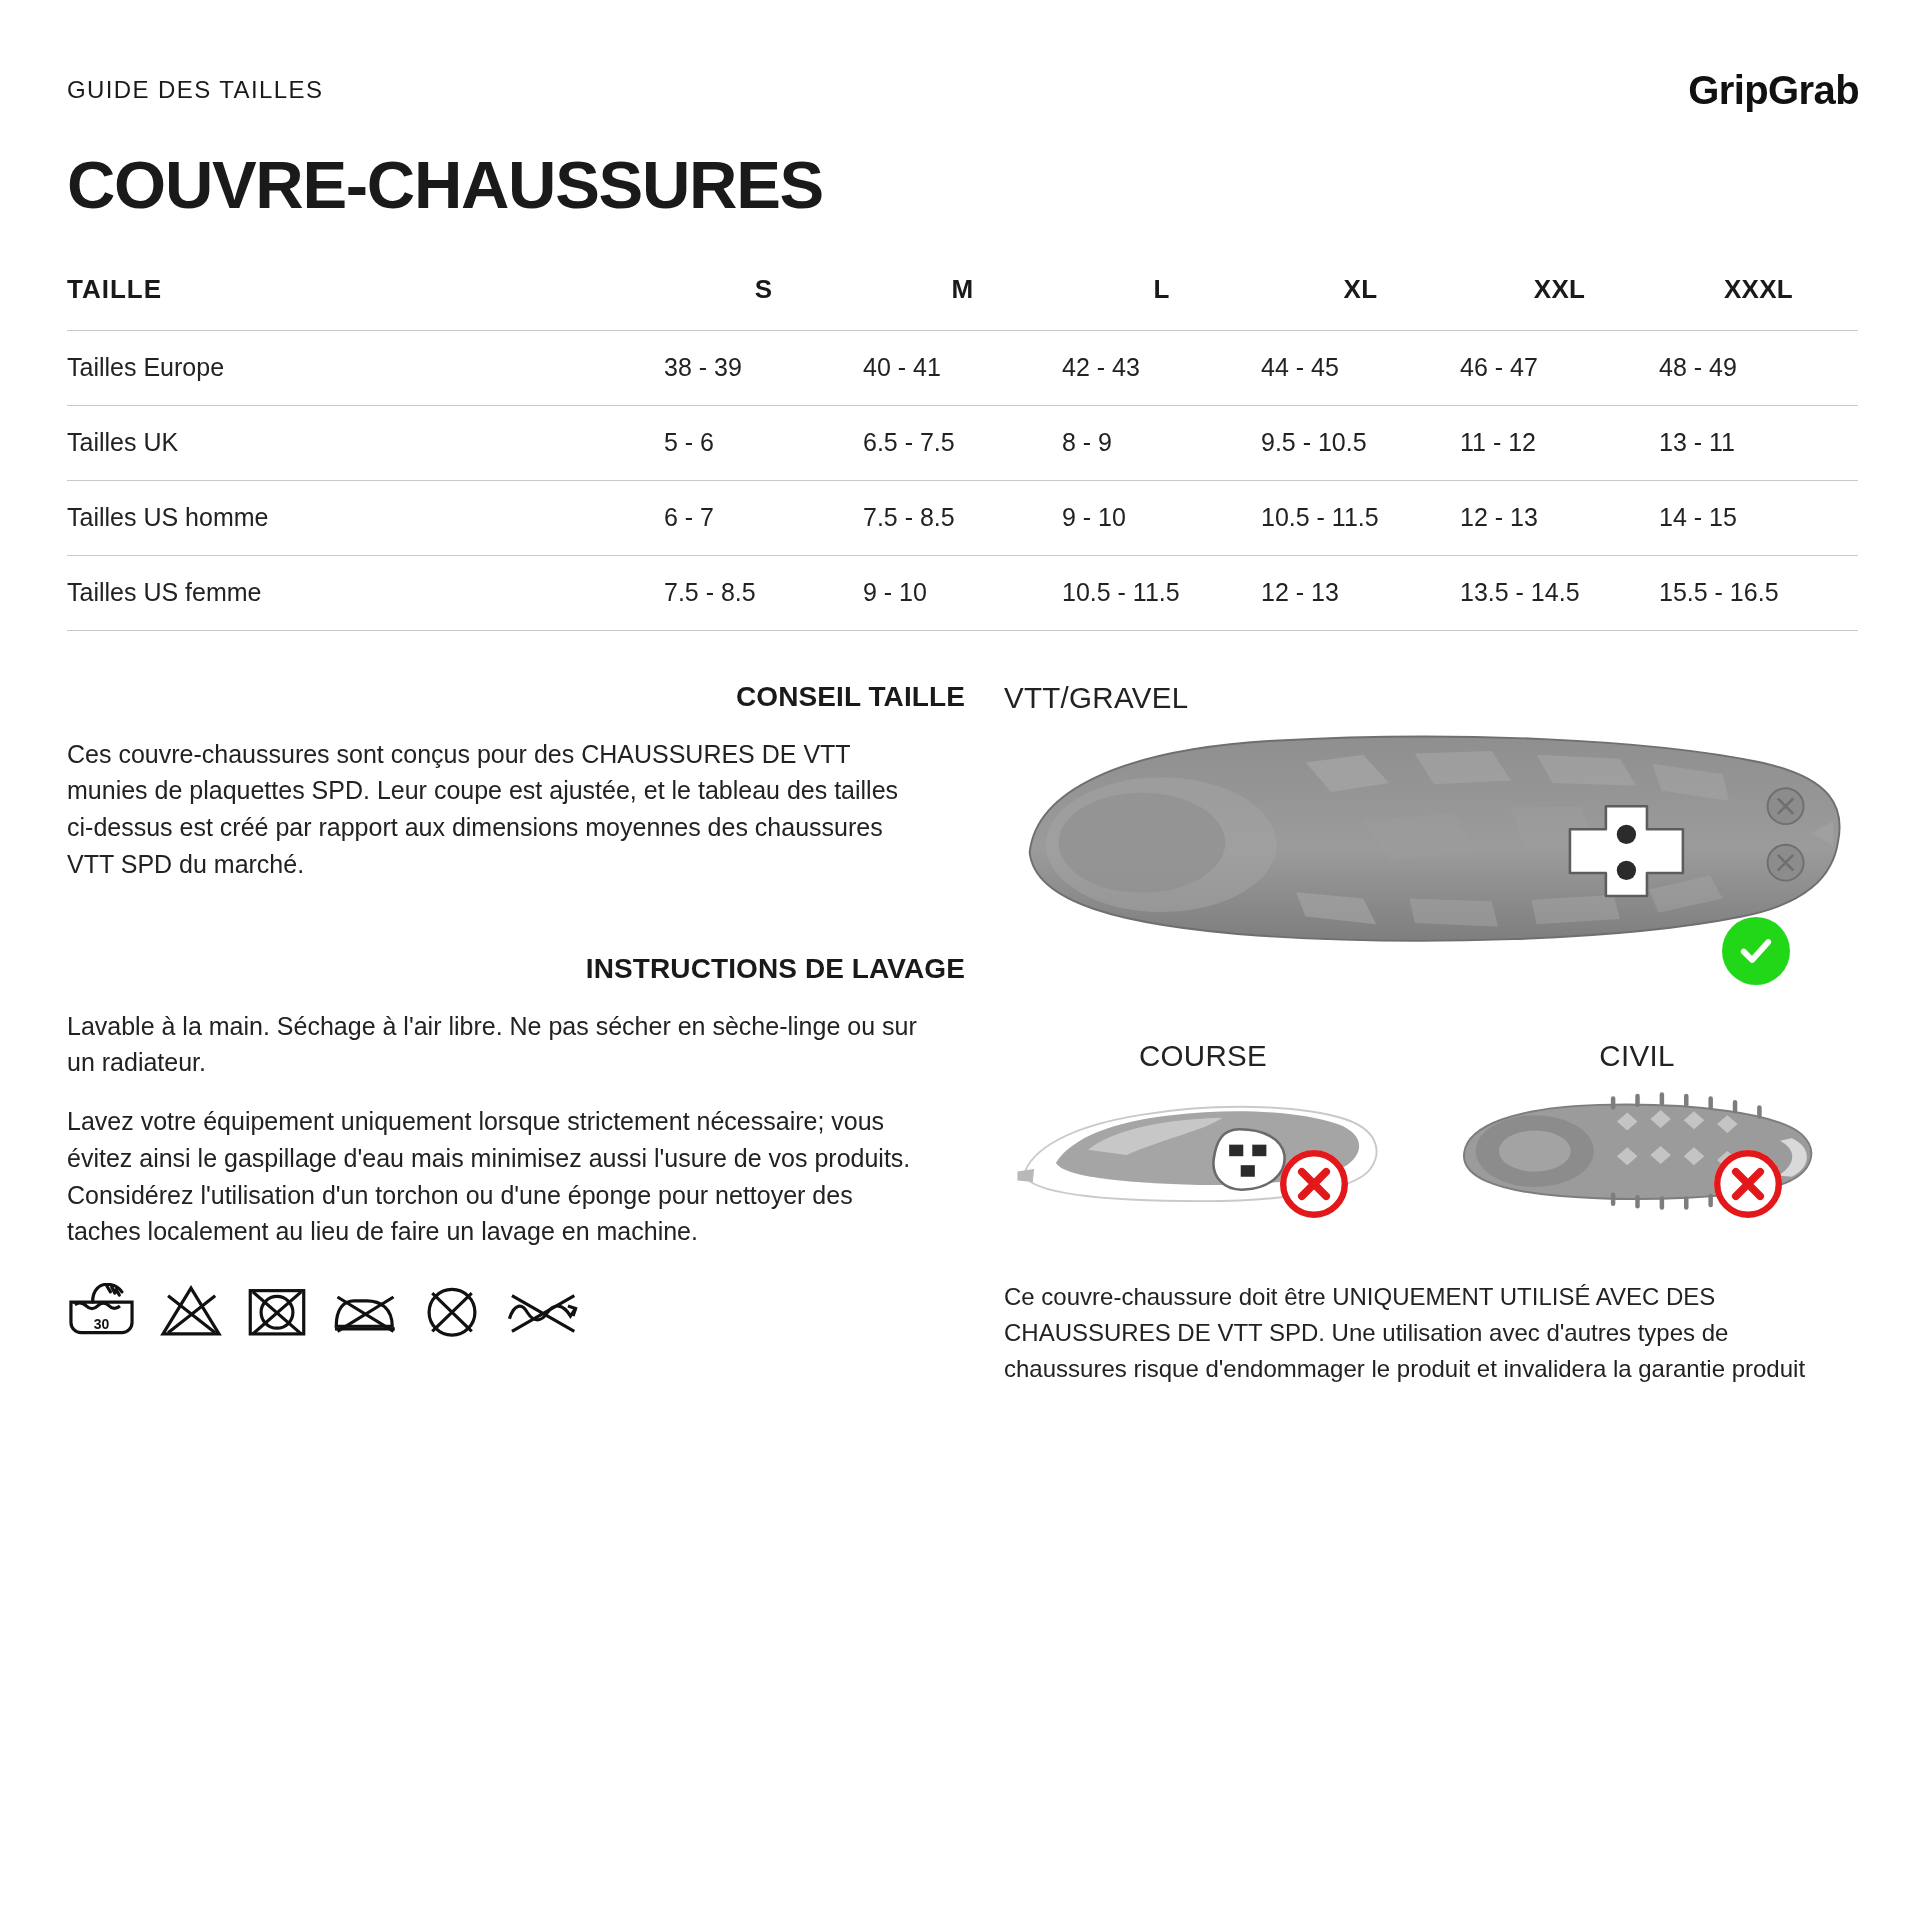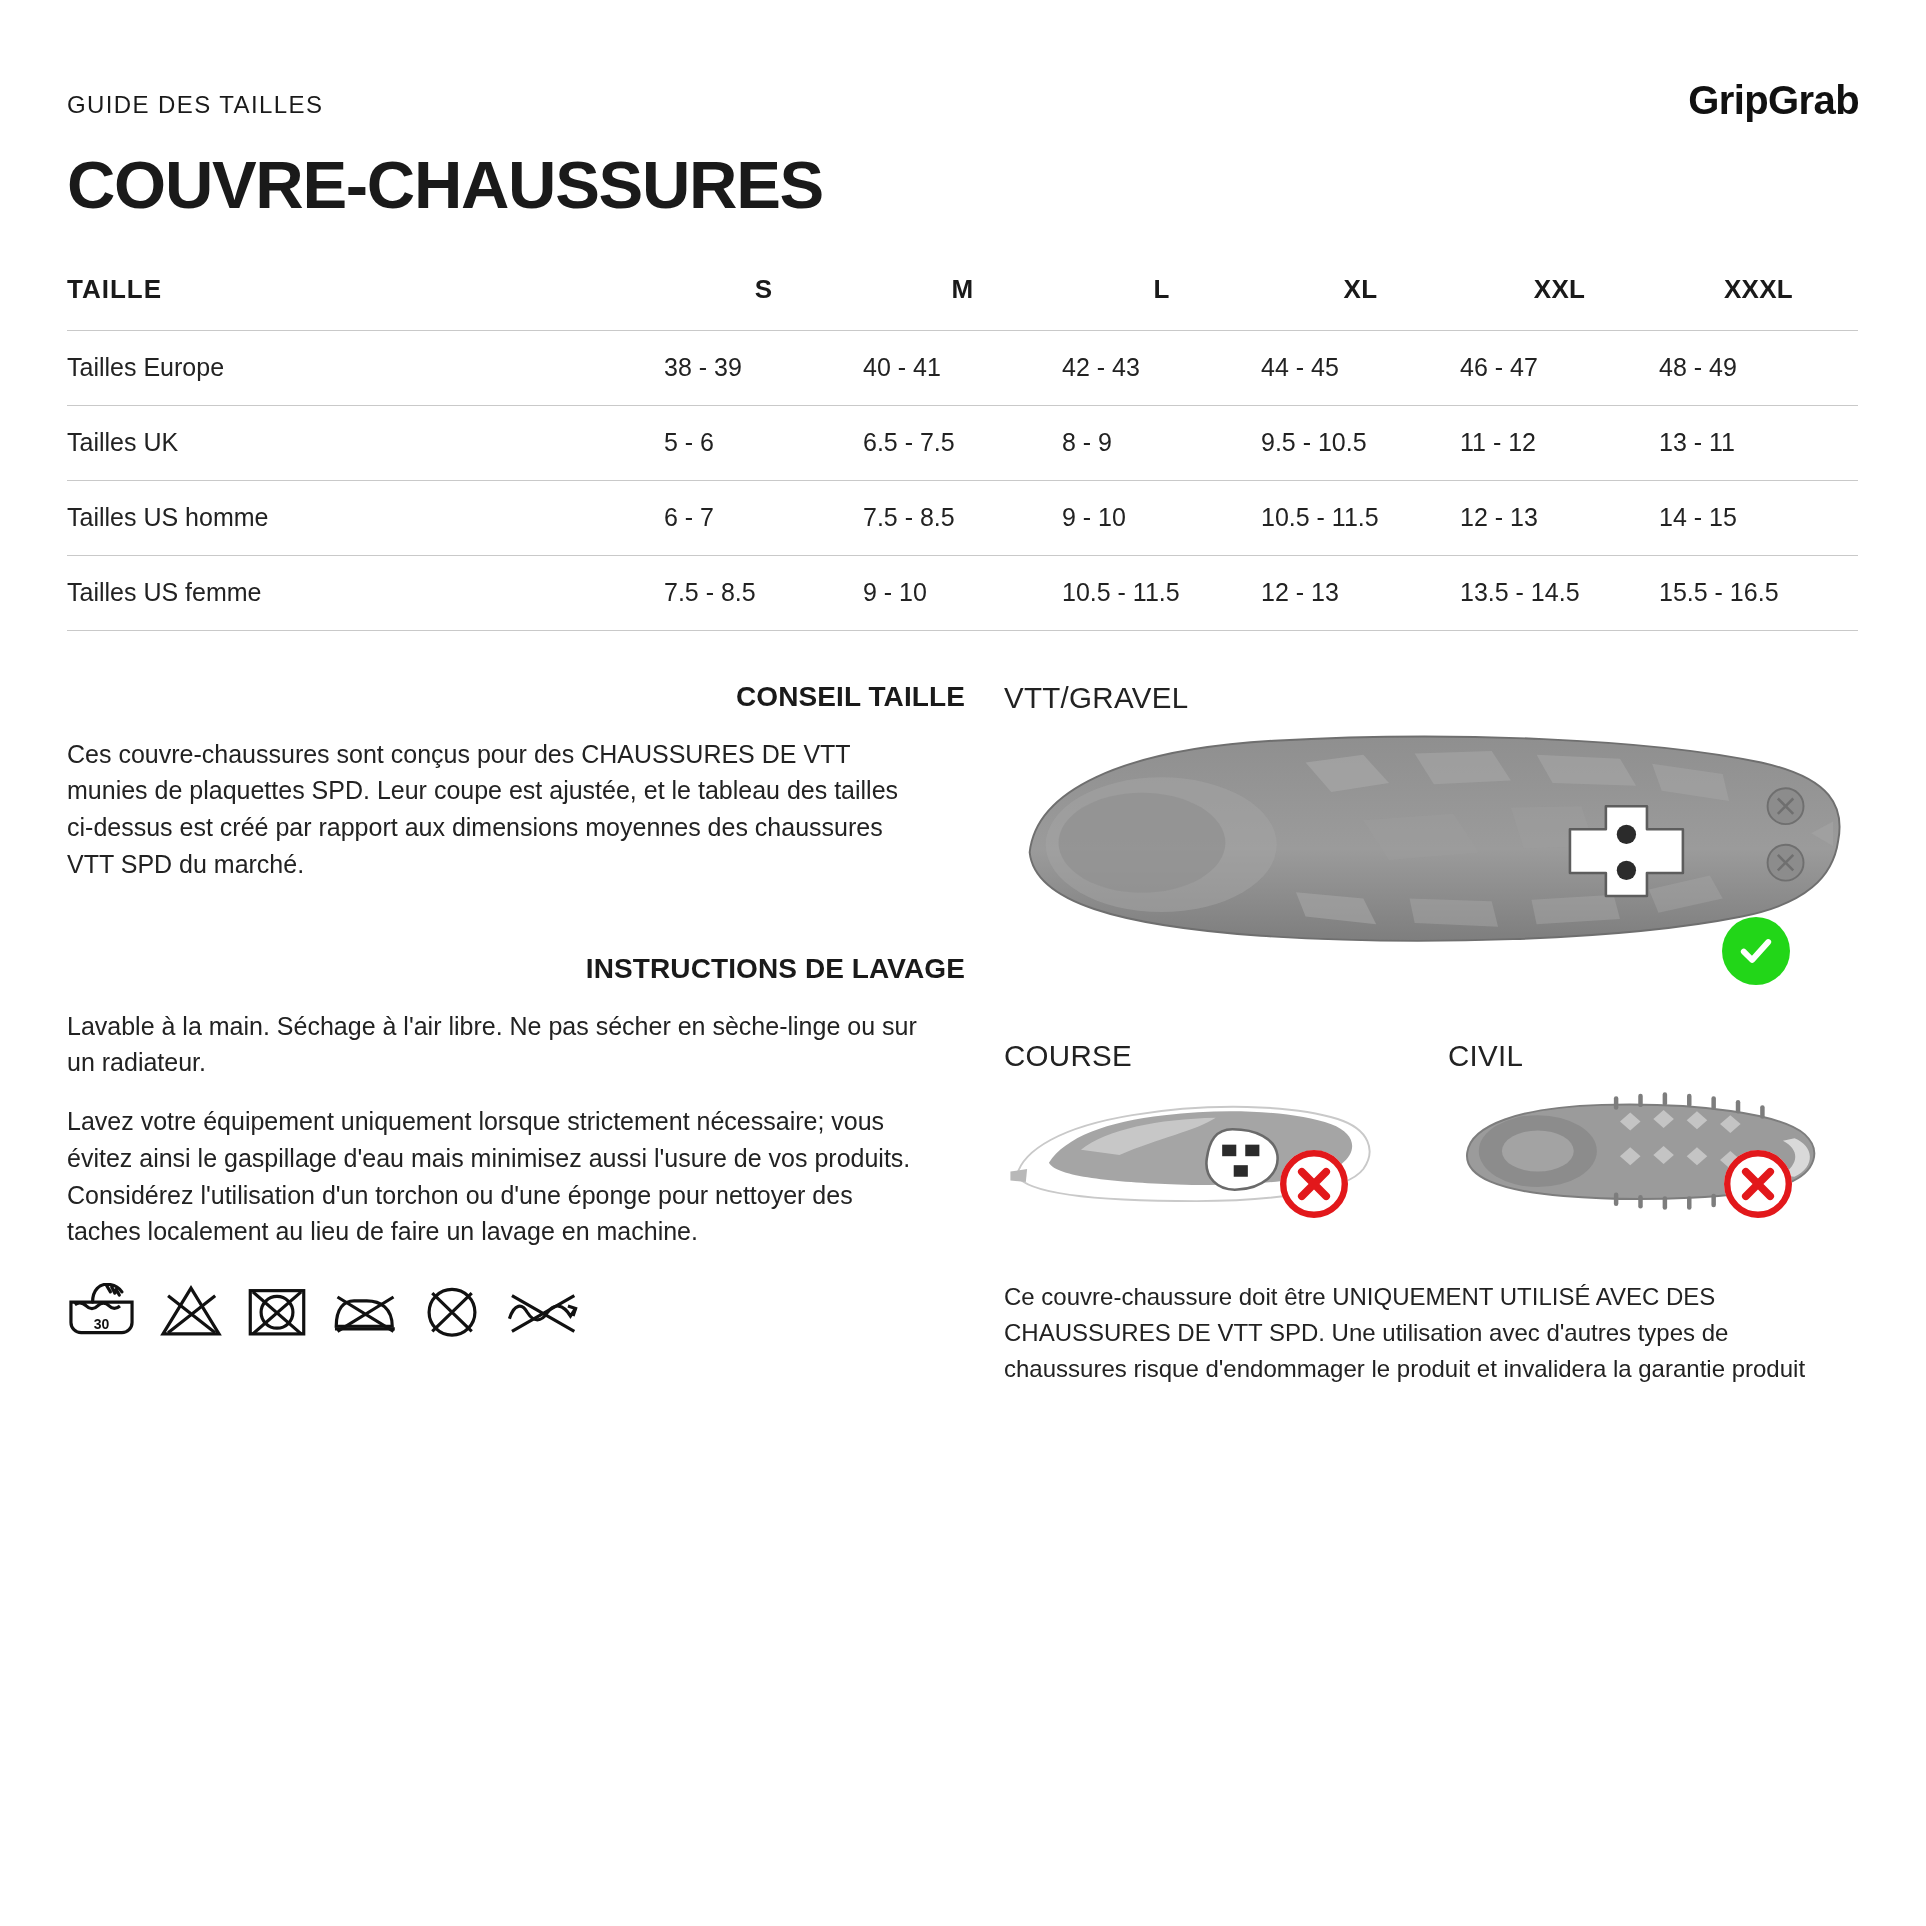--- a/index.html
+++ b/index.html
@@ -12,21 +12,21 @@
   }
   .page {
     position: relative;
     width: 1926px; height: 1926px;
     padding: 61px 67px 0 67px;
   }
 
   
   .top-row {
     display: flex;
-    align-items: flex-end;
+    align-items: center;
     justify-content: space-between;
     height: 58px;
   }
   .eyebrow {
     font-size: 24px;
     letter-spacing: 1.4px;
     font-weight: 400;
     color: #1a1a1a;
     text-transform: uppercase;
   }
@@ -138,21 +138,22 @@
     display: flex;
     align-items: center;
     justify-content: center;
   }
   .badge.ok { width: 68px; height: 68px; background: #22d618; }
   .badge.no { width: 68px; height: 68px; background: #fff; }
 
   .small-row {
     display: flex;
     margin-top: 33px;
-    gap: 46px;
+    gap: 36px;
+    text-align: center;
   }
   .small-item { position: relative; width: 398px; }
   .small-shoe-wrap { position: relative; margin-top: 6.4px; height: 161px; }
 
   .footer-note {
     margin-top: 39px;
     font-size: 24px;
     line-height: 1.5;
     color: #222;
     width: 841px;

